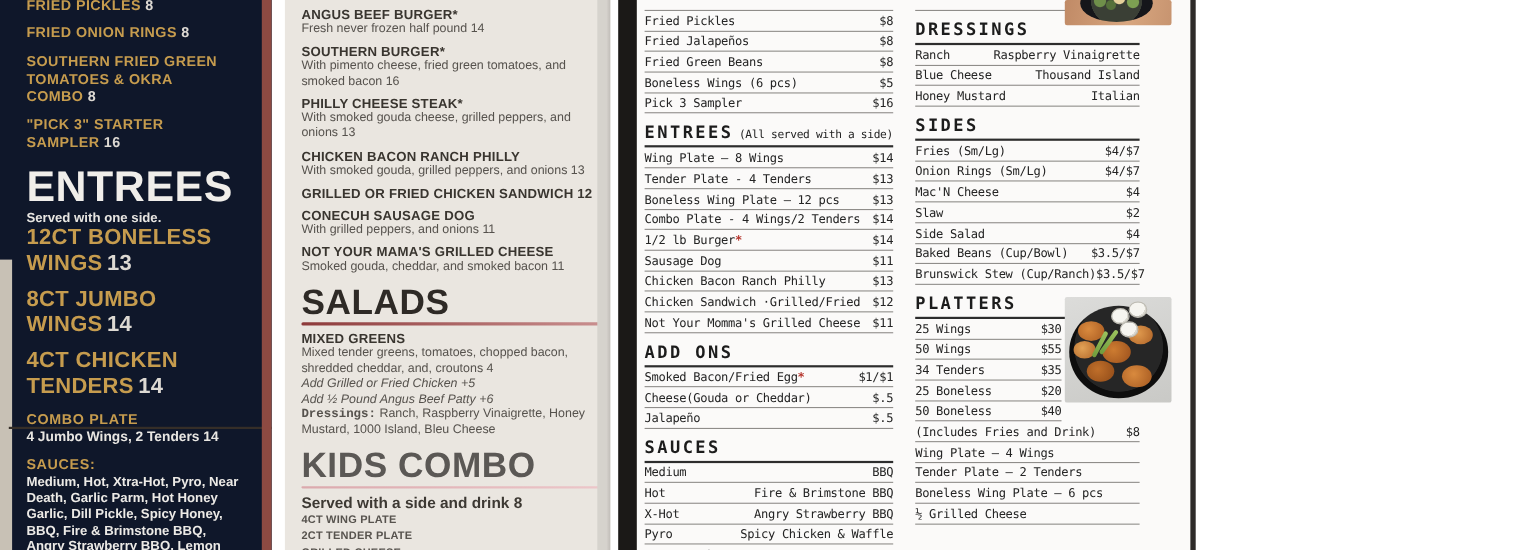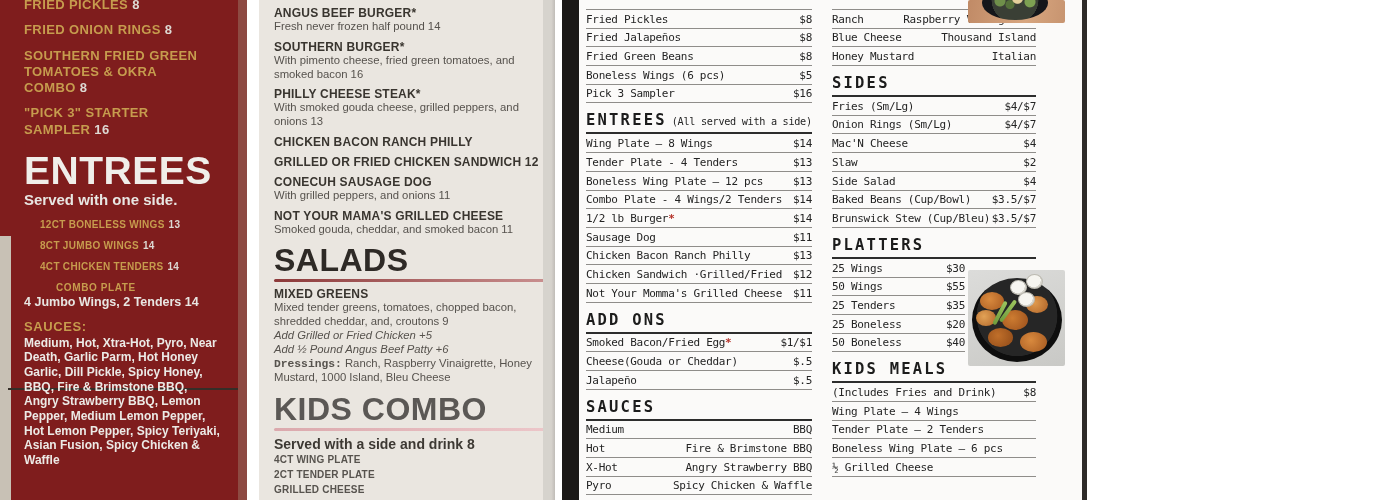--- a/index.html
+++ b/index.html
@@ -1,29 +1,29 @@
 <!DOCTYPE html>
 <html><head>
 <meta charset="utf-8">
 <style>
   html,body{margin:0;padding:0;background:#ffffff;}
   #stage{position:relative;width:1400px;height:500px;overflow:hidden;background:#ffffff;font-family:"Liberation Sans",sans-serif;}
 
   
-  #board{position:absolute;left:0;top:0;width:247px;height:500px;background:#7f1d1d;overflow:hidden;}
+  #board{position:absolute;left:0;top:0;width:247px;height:500px;background:#0f172a;overflow:hidden;}
   #board .wall{position:absolute;left:0;top:236px;width:11px;height:264px;background:#c8c1b5;}
   #board .seam{position:absolute;left:8px;right:0;top:388px;height:2px;background:#352e28;}
   #board .redtrim{position:absolute;right:0;top:0;width:9px;height:500px;background:#8d4a42;}
   .board-inner{position:absolute;left:24px;top:-3px;width:205px;}
   .b-start{font-weight:bold;color:#c69c4e;font-size:13px;line-height:1.25;letter-spacing:.4px;margin-bottom:9px;width:192px;}
   .b-start .pr, .b-item .pr{color:#ddd9d3;margin-left:4px;font-weight:bold;}
   .b-entrees-title{font-size:39px;font-weight:bold;color:#f0eeea;letter-spacing:.5px;margin:13px 0 1px;line-height:1;}
-  .b-entrees-note{font-size:15px;color:#e8e6e2;font-weight:bold;margin-bottom:11px;}
-  .b-item{font-weight:bold;color:#c69c4e;font-size:10px;letter-spacing:.3px;margin-bottom:10px;margin-left:16px;}
-  .b-combo-title{font-weight:bold;color:#c69c4e;font-size:10px;letter-spacing:.6px;margin-left:32px;}
+  .b-entrees-note{font-size:12px;color:#e8e6e2;font-weight:bold;}
+  .b-item{font-weight:bold;color:#c69c4e;font-size:20px;letter-spacing:.3px;margin-bottom:10px;}
+  .b-combo-title{font-weight:bold;color:#c69c4e;font-size:13px;letter-spacing:.6px;}
   .b-combo-desc{color:#e8e6e2;font-size:12.5px;font-weight:bold;margin:2px 0 10px;}
   .b-sauces-title{font-weight:bold;color:#c69c4e;font-size:13px;letter-spacing:.6px;margin-bottom:2px;}
   .b-sauces-list{color:#eceae6;font-size:12px;font-weight:bold;line-height:1.22;width:200px;}
 
   
   #paper{position:absolute;left:247px;top:0;width:296px;height:500px;background:#eae6e0;overflow:hidden;margin-left:12px;}
   #paper::after{content:"";position:absolute;right:0;top:0;width:7px;height:500px;background:linear-gradient(to right,rgba(0,0,0,0),rgba(0,0,0,.18));}
   .paper-inner{position:absolute;left:15px;top:6px;width:273px;}
   .p-item{margin-bottom:6px;}
   .p-name{font-weight:bold;color:#39352f;font-size:12px;letter-spacing:.2px;}
@@ -108,36 +108,37 @@
       <div class="p-item">
           <div class="p-name">SOUTHERN BURGER*</div>
           <div class="p-desc">With pimento cheese, fried green tomatoes, and smoked bacon 16</div>
         </div>
       <div class="p-item">
           <div class="p-name">PHILLY CHEESE STEAK*</div>
           <div class="p-desc">With smoked gouda cheese, grilled peppers, and onions 13</div>
         </div>
       <div class="p-item">
           <div class="p-name">CHICKEN BACON RANCH PHILLY</div>
+          <div class="p-desc">With smoked gouda, grilled peppers, and onions 13</div>
         </div>
       <div class="p-item">
           <div class="p-name">GRILLED OR FRIED CHICKEN SANDWICH 12</div>
         </div>
       <div class="p-item">
           <div class="p-name">CONECUH SAUSAGE DOG</div>
           <div class="p-desc">With grilled peppers, and onions 11</div>
         </div>
       <div class="p-item">
           <div class="p-name">NOT YOUR MAMA'S GRILLED CHEESE</div>
           <div class="p-desc">Smoked gouda, cheddar, and smoked bacon 11</div>
         </div>
       <div class="p-bigtitle">SALADS</div>
       <div class="p-rule"></div>
       <div class="p-name">MIXED GREENS</div>
-      <div class="p-desc">Mixed tender greens, tomatoes, chopped bacon, shredded cheddar, and, croutons 9</div>
+      <div class="p-desc">Mixed tender greens, tomatoes, chopped bacon, shredded cheddar, and, croutons 4</div>
       <div class="p-desc p-ital">Add Grilled or Fried Chicken +5</div>
       <div class="p-desc p-ital">Add ½ Pound Angus Beef Patty +6</div>
       <div class="p-desc"><span class="p-dr-label">Dressings:</span><span> Ranch, Raspberry Vinaigrette, Honey Mustard, 1000 Island, Bleu Cheese</span></div>
       <div class="p-bigtitle gray">KIDS COMBO</div>
       <div class="p-rule pink"></div>
       <div class="p-kids-note">Served with a side and drink 8</div>
       <div class="p-kids-item">4CT WING PLATE</div>
       <div class="p-kids-item">2CT TENDER PLATE</div>
       <div class="p-kids-item">GRILLED CHEESE</div>
 
@@ -247,20 +248,23 @@
           <span class="pr">Spicy Chicken &amp; Waffle</span>
         </div>
       <div class="trow">
           <span class="nm">Near Death</span>
           <span class="pr">Lemon Pepper</span>
         </div>
     </div>
 
     <div class="tcol" id="tcol2">
       <div class="trow partial" style="width:150px;"></div>
+      <div class="thead">
+          <span>DRESSINGS</span>
+        </div>
       <div class="trow">
           <span class="nm">Ranch</span>
           <span class="pr">Raspberry Vinaigrette</span>
         </div>
       <div class="trow">
           <span class="nm">Blue Cheese</span>
           <span class="pr">Thousand Island</span>
         </div>
       <div class="trow">
           <span class="nm">Honey Mustard</span>
@@ -287,48 +291,45 @@
         </div>
       <div class="trow">
           <span class="nm">Side Salad</span>
           <span class="pr">$4</span>
         </div>
       <div class="trow">
           <span class="nm">Baked Beans (Cup/Bowl)</span>
           <span class="pr">$3.5/$7</span>
         </div>
       <div class="trow">
-          <span class="nm">Brunswick Stew (Cup/Bleu)</span>
+          <span class="nm">Brunswick Stew (Cup/Ranch)</span>
           <span class="pr">$3.5/$7</span>
         </div>
       <div class="thead">
           <span>PLATTERS</span>
         </div>
       <div class="trow narrow">
           <span class="nm">25 Wings</span>
           <span class="pr">$30</span>
         </div>
       <div class="trow narrow">
           <span class="nm">50 Wings</span>
           <span class="pr">$55</span>
         </div>
       <div class="trow narrow">
-          <span class="nm">25 Tenders</span>
+          <span class="nm">34 Tenders</span>
           <span class="pr">$35</span>
         </div>
       <div class="trow narrow">
           <span class="nm">25 Boneless</span>
           <span class="pr">$20</span>
         </div>
       <div class="trow narrow">
           <span class="nm">50 Boneless</span>
           <span class="pr">$40</span>
-        </div>
-      <div class="thead">
-          <span>KIDS MEALS</span>
         </div>
       <div class="trow">
           <span class="nm">(Includes Fries and Drink)</span>
           <span class="pr">$8</span>
         </div>
       <div class="trow">
           <span class="nm">Wing Plate — 4 Wings</span>
         </div>
       <div class="trow">
           <span class="nm">Tender Plate — 2 Tenders</span>

